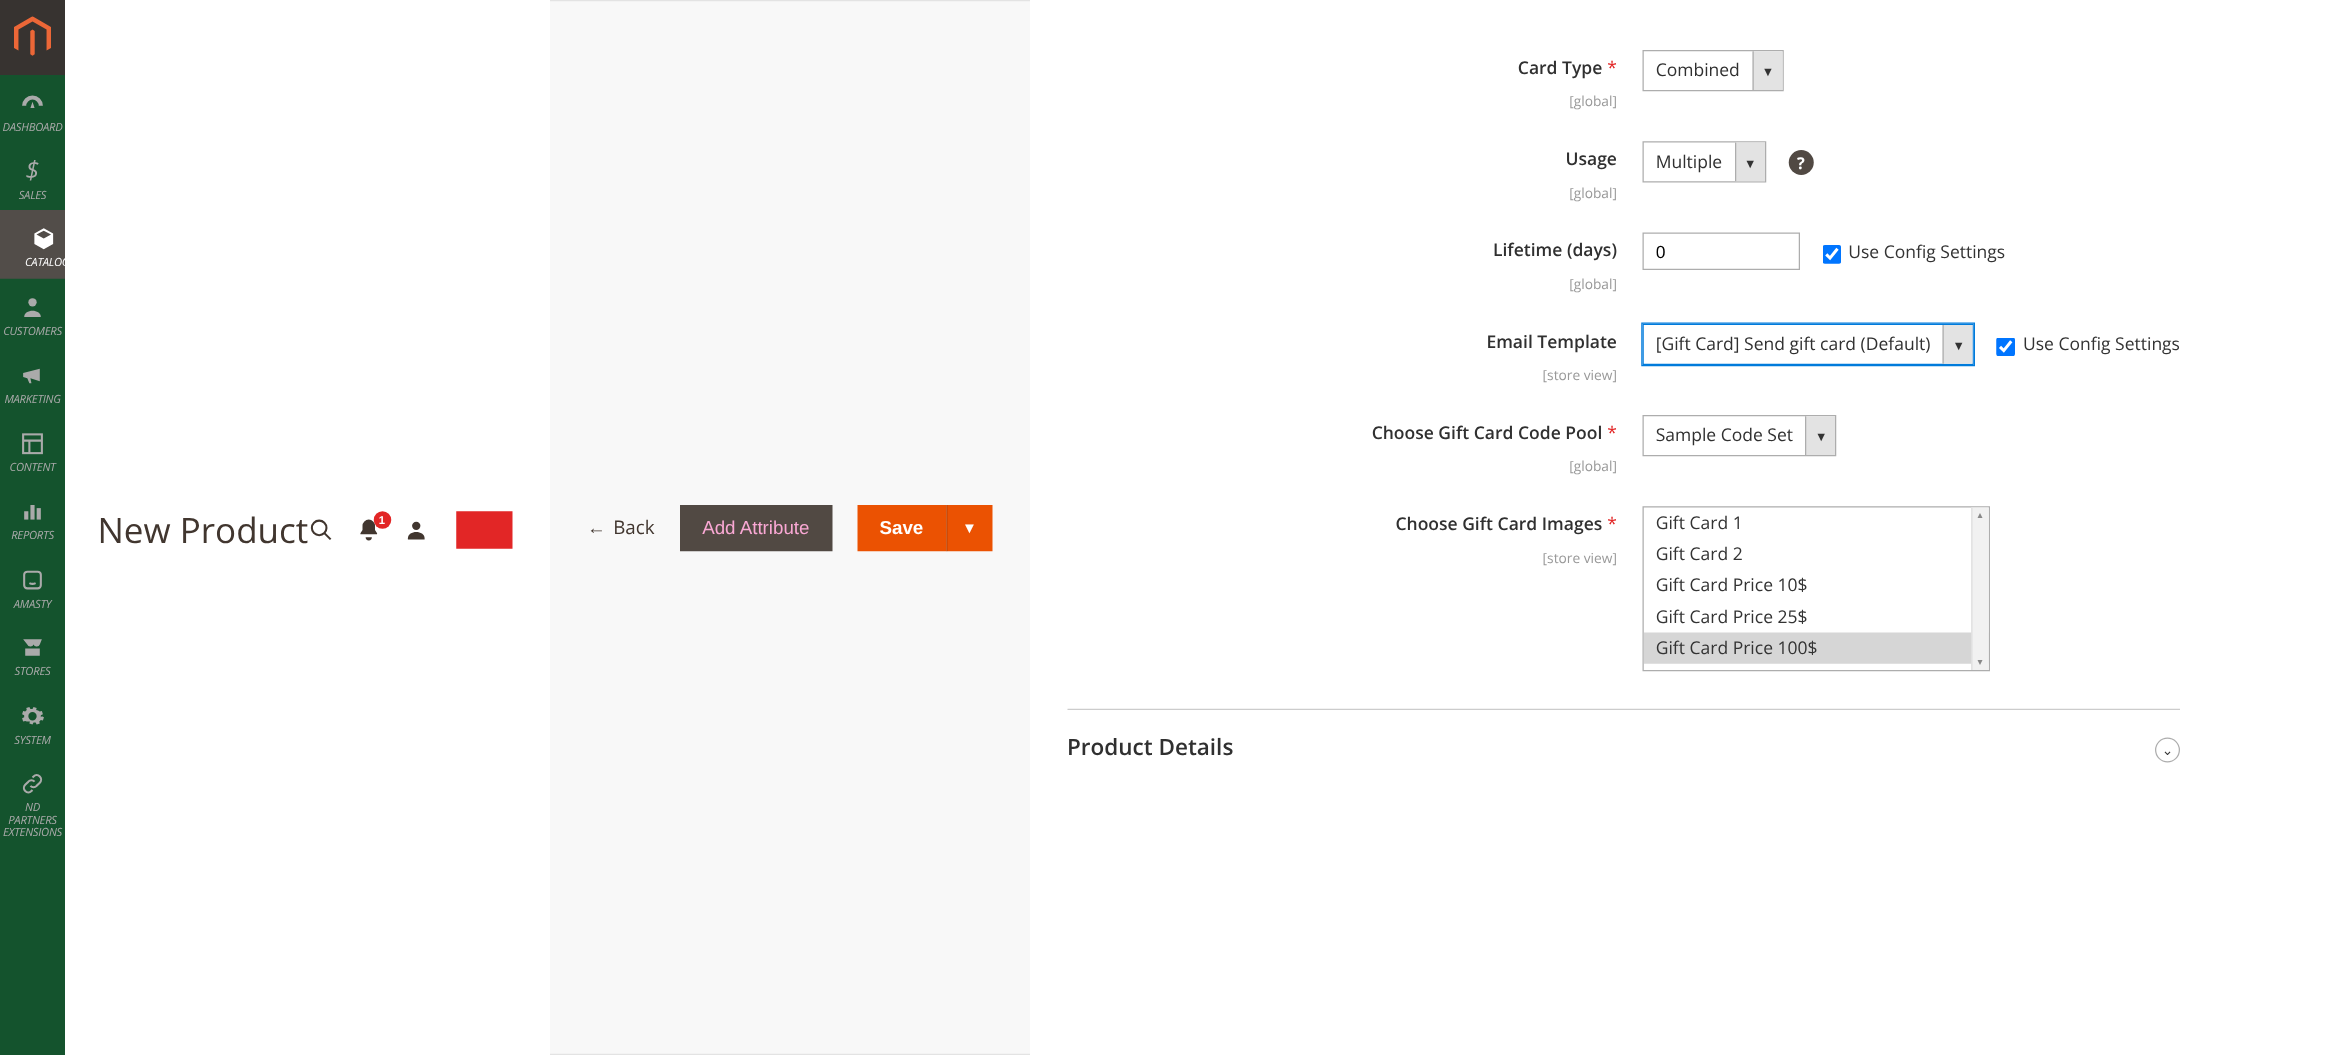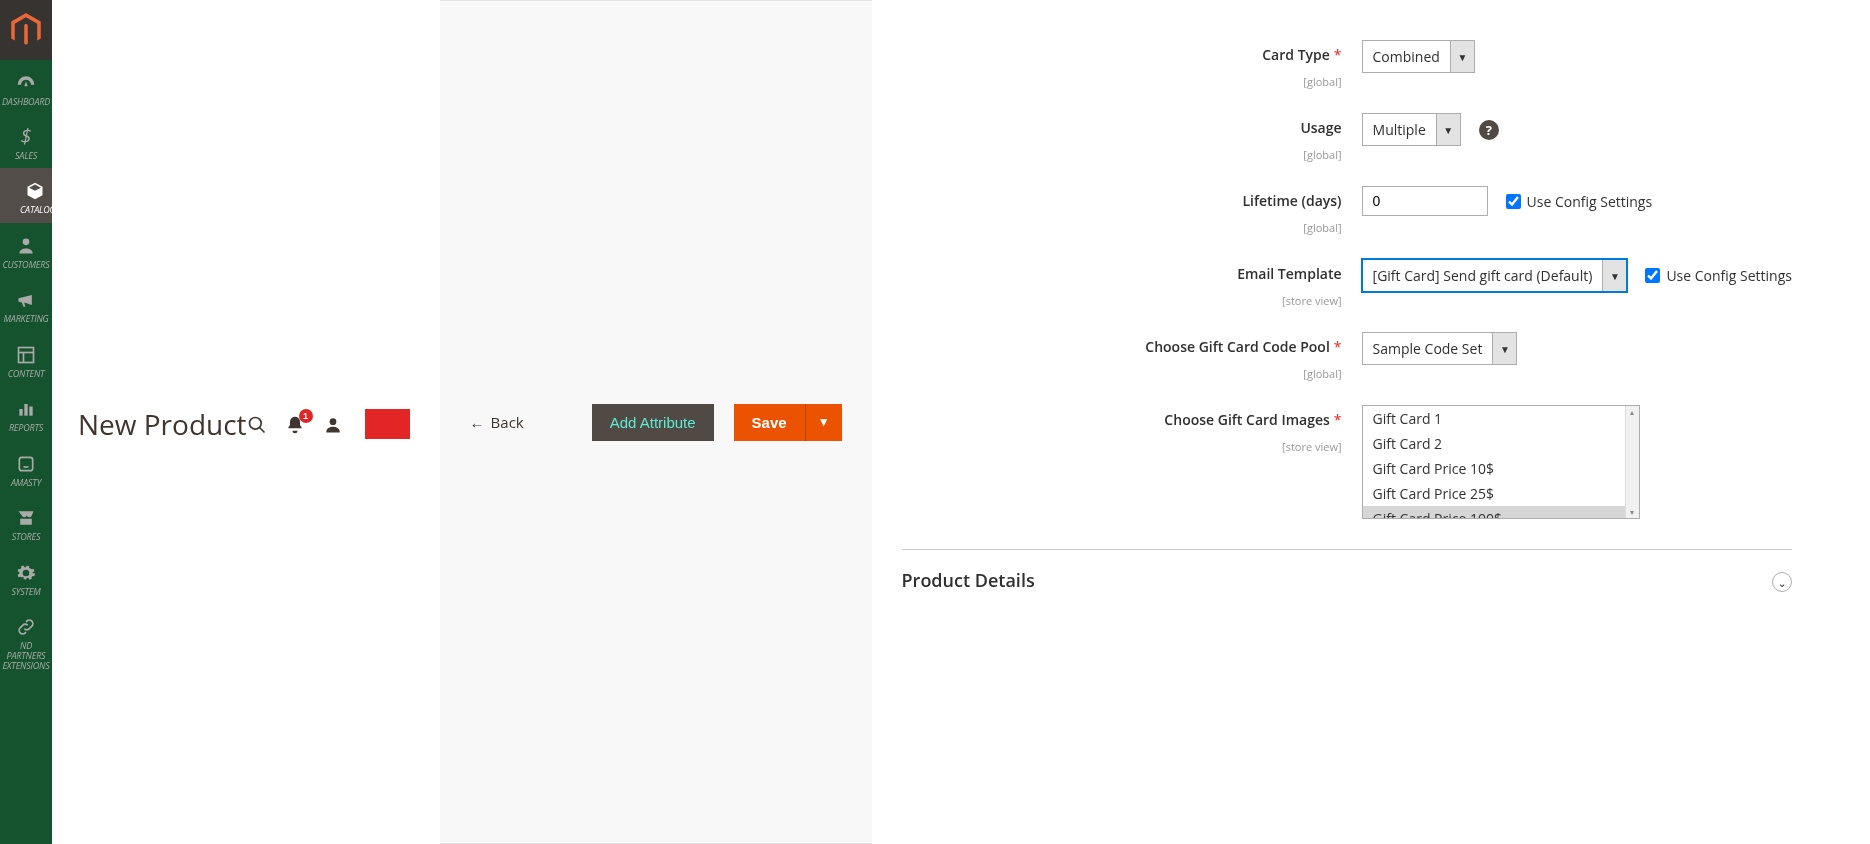--- a/index.html
+++ b/index.html
@@ -22,21 +22,21 @@
 .page-title { font-size: 28px; font-weight: 400; color: #41362f; flex: 1; }
 .head-actions { display: flex; align-items: center; gap: 18px; }
 .icon-btn { background: none; border: none; cursor: pointer; font-size: 20px; color: #41362f; position: relative; }
 .badge { position: absolute; top: -4px; right: -8px; background: #e22626; color: #fff; font-size: 9px; border-radius: 8px; min-width: 14px; height: 14px; line-height: 14px; text-align: center; font-weight: 700; }
 .user-block { width: 45px; height: 30px; background: #e22626; display: inline-block; margin-left: 4px; }
 
 
 .toolbar { background: #f8f8f8; border-top: 1px solid #e3e3e3; border-bottom: 1px solid #e3e3e3; padding: 16px 30px; display: flex; justify-content: flex-end; align-items: center; gap: 20px; }
 .back-link { color: #41362f; font-size: 15px; cursor: pointer; display: flex; align-items: center; gap: 6px; }
 .btn { border: none; padding: 10px 18px; font-size: 15px; cursor: pointer; }
-.btn-secondary { background: #514943; color: #5eead4; margin-left: 48px; }
+.btn-secondary { background: #514943; color: #f9a8d4; }
 .btn-save-group { display: flex; }
 .btn-primary { background: #eb5202; color: #fff; font-weight: bold; }
 .btn-primary-arrow { background: #eb5202; color: #fff; padding: 10px 12px; border-left: 1px solid rgba(0,0,0,0.2); font-size: 12px; }
 
 
 .form-area { padding: 40px 30px; }
 .field-row { display: flex; margin-bottom: 24px; align-items: flex-start; }
 .field-label-col { width: 460px; text-align: right; padding-right: 20px; padding-top: 5px; }
 .field-label { font-size: 14px; font-weight: 600; color: #303030; }
 .req { color: #e22626; margin-left: 4px; }
@@ -46,24 +46,24 @@
 .select-wrap { display: flex; border: 1px solid #adadad; background: #fff; }
 .select-wrap .sel-text { padding: 6px 10px; font-size: 14px; color: #303030; min-width: 58px; }
 .select-wrap .sel-caret { background: #e3e3e3; border-left: 1px solid #adadad; width: 24px; display: flex; align-items: center; justify-content: center; font-size: 10px; color: #333; }
 
 .select-wrap.focus { border-color: #007bdb; box-shadow: 0 0 0 1px #007bdb; }
 
 .text-input { border: 1px solid #adadad; padding: 6px 10px; font-size: 14px; width: 126px; }
 
 .help-ico { width: 20px; height: 20px; background: #514943; color: #fff; border-radius: 50%; display: flex; align-items: center; justify-content: center; font-size: 13px; font-weight: 700; }
 
-.checkbox-wrap { display: flex; align-items: center; gap: 6px; font-size: 14px; }
+.checkbox-wrap { display: flex; align-items: flex-end; gap: 6px; font-size: 14px; }
 .checkbox-wrap input { width: 15px; height: 15px; }
 
-.listbox { border: 1px solid #adadad; width: 278px; height: 114px; position: relative; background: #fff; }
+.listbox { border: 1px solid #adadad; width: 278px; height: 132px; position: relative; background: #fff; }
 .listbox .lb-items { height: 100%; overflow: hidden; }
 .listbox .lb-item { padding: 3px 10px; font-size: 14px; cursor: pointer; }
 .listbox .lb-item.selected { background: #d6d6d6; }
 .listbox .lb-scrollbar { position: absolute; right: 0; top: 0; bottom: 0; width: 14px; background: #f1f1f1; border-left: 1px solid #ddd; }
 .listbox .lb-scroll-up, .listbox .lb-scroll-down { height: 12px; text-align: center; font-size: 8px; color: #888; line-height: 12px; cursor: pointer; }
 
 
 .section-row { border-top: 1px solid #ccc; margin-top: 30px; padding: 18px 0; display: flex; justify-content: space-between; align-items: flex-end; }
 .section-title { font-size: 18px; font-weight: 600; color: #303030; }
 .collapse-ico { width: 20px; height: 20px; border: 1px solid #adadad; border-radius: 50%; display: flex; align-items: center; justify-content: center; font-size: 11px; cursor: pointer; }

